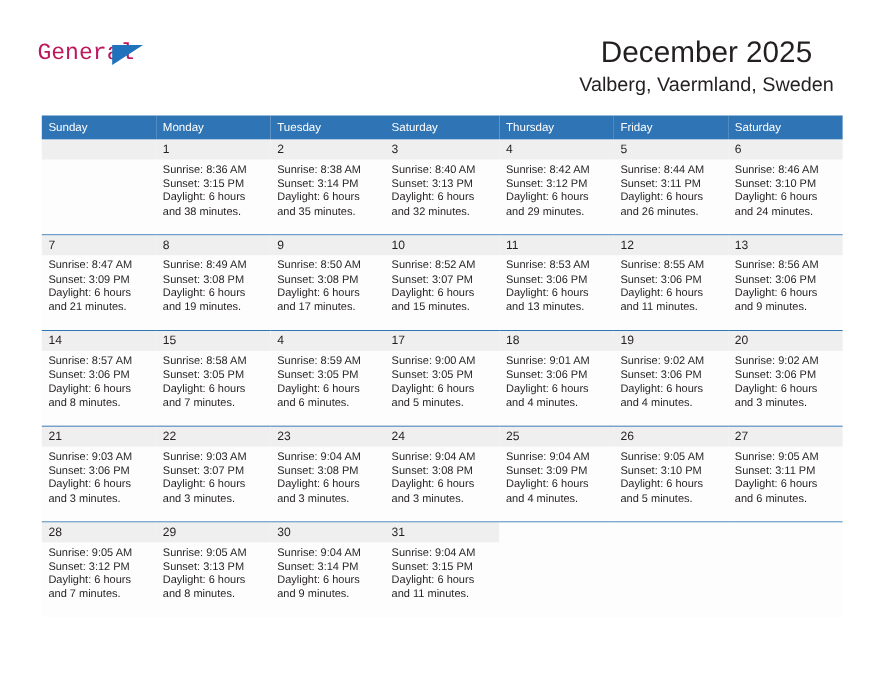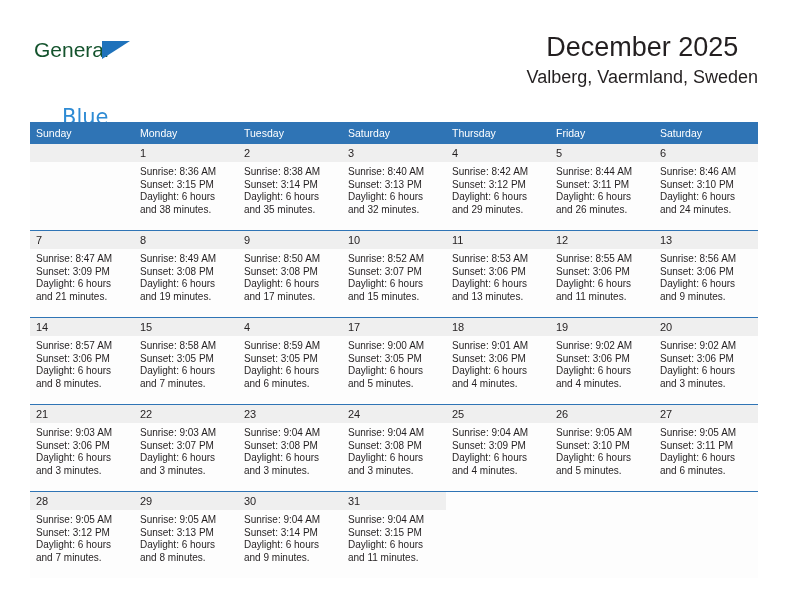--- a/index.html
+++ b/index.html
@@ -35,23 +35,23 @@
     top: 8px;
     width: 200px;
     height: 52px;
   }
   .brand-general {
     position: absolute;
     left: 0;
     top: 0;
     font-size: 21px;
     line-height: 24px;
-    color: #14532d;
+    color: #be185d;
     letter-spacing: 0px;
-    font-family: Liberation Sans, sans-serif;
+    font-family: Liberation Mono, monospace;
     font-weight: 400;
   }
   .brand-triangle {
     position: absolute;
     left: 68px;
     top: 3px;
     width: 0;
     height: 0;
     border-left: 28px solid #1f72bb;
     border-bottom: 18px solid transparent;
@@ -86,26 +86,25 @@
     line-height: 22px;
     color: #231f20;
     font-weight: 400;
     white-space: nowrap;
     margin-top: 2px;
   }
 
   
   .calendar {
     position: absolute;
-    left: 30px;
+    left: 38px;
     top: 105px;
     width: 728px;
     border-collapse: collapse;
     table-layout: fixed;
-    margin-top: 17px;
   }
   .calendar th {
     background: #2f74b5;
     color: #ffffff;
     font-size: 10.5px;
     font-weight: 400;
     text-align: left;
     padding: 4px 0 4px 6px;
     height: 14px;
     border: none;

